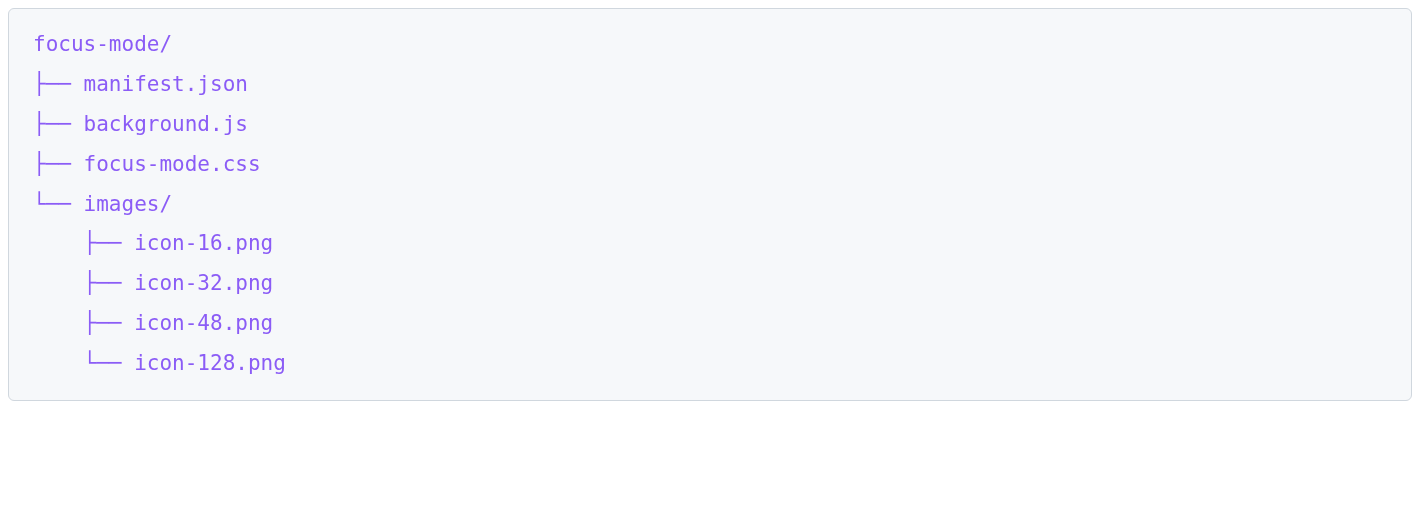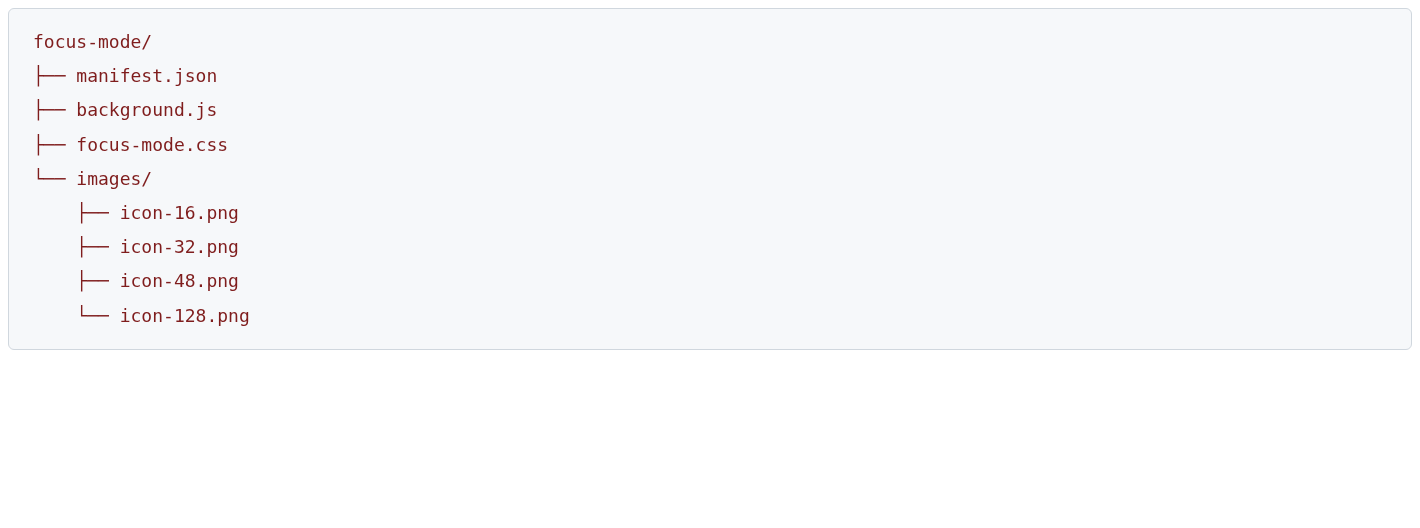--- a/index.html
+++ b/index.html
@@ -10,23 +10,23 @@
     body {
       font-family: ui-monospace, SFMono-Regular, "SF Mono", Menlo, Consolas, "Liberation Mono", monospace;
       background: #ffffff;
       padding: 8px;
     }
     .code-block {
       background: #f6f8fa;
       border: 1px solid #d0d7de;
       border-radius: 6px;
       padding: 16px 24px;
-      font-size: 18px;
+      font-size: 21px;
       line-height: 1.9;
-      color: #7f1d1d;
+      color: #8b5cf6;
       white-space: pre;
       overflow-x: auto;
     }
   </style>
 </head>
 <body>
 
 <pre class="code-block"><span>focus-mode/</span>
 <span>├── manifest.json</span>
 <span>├── background.js</span>

